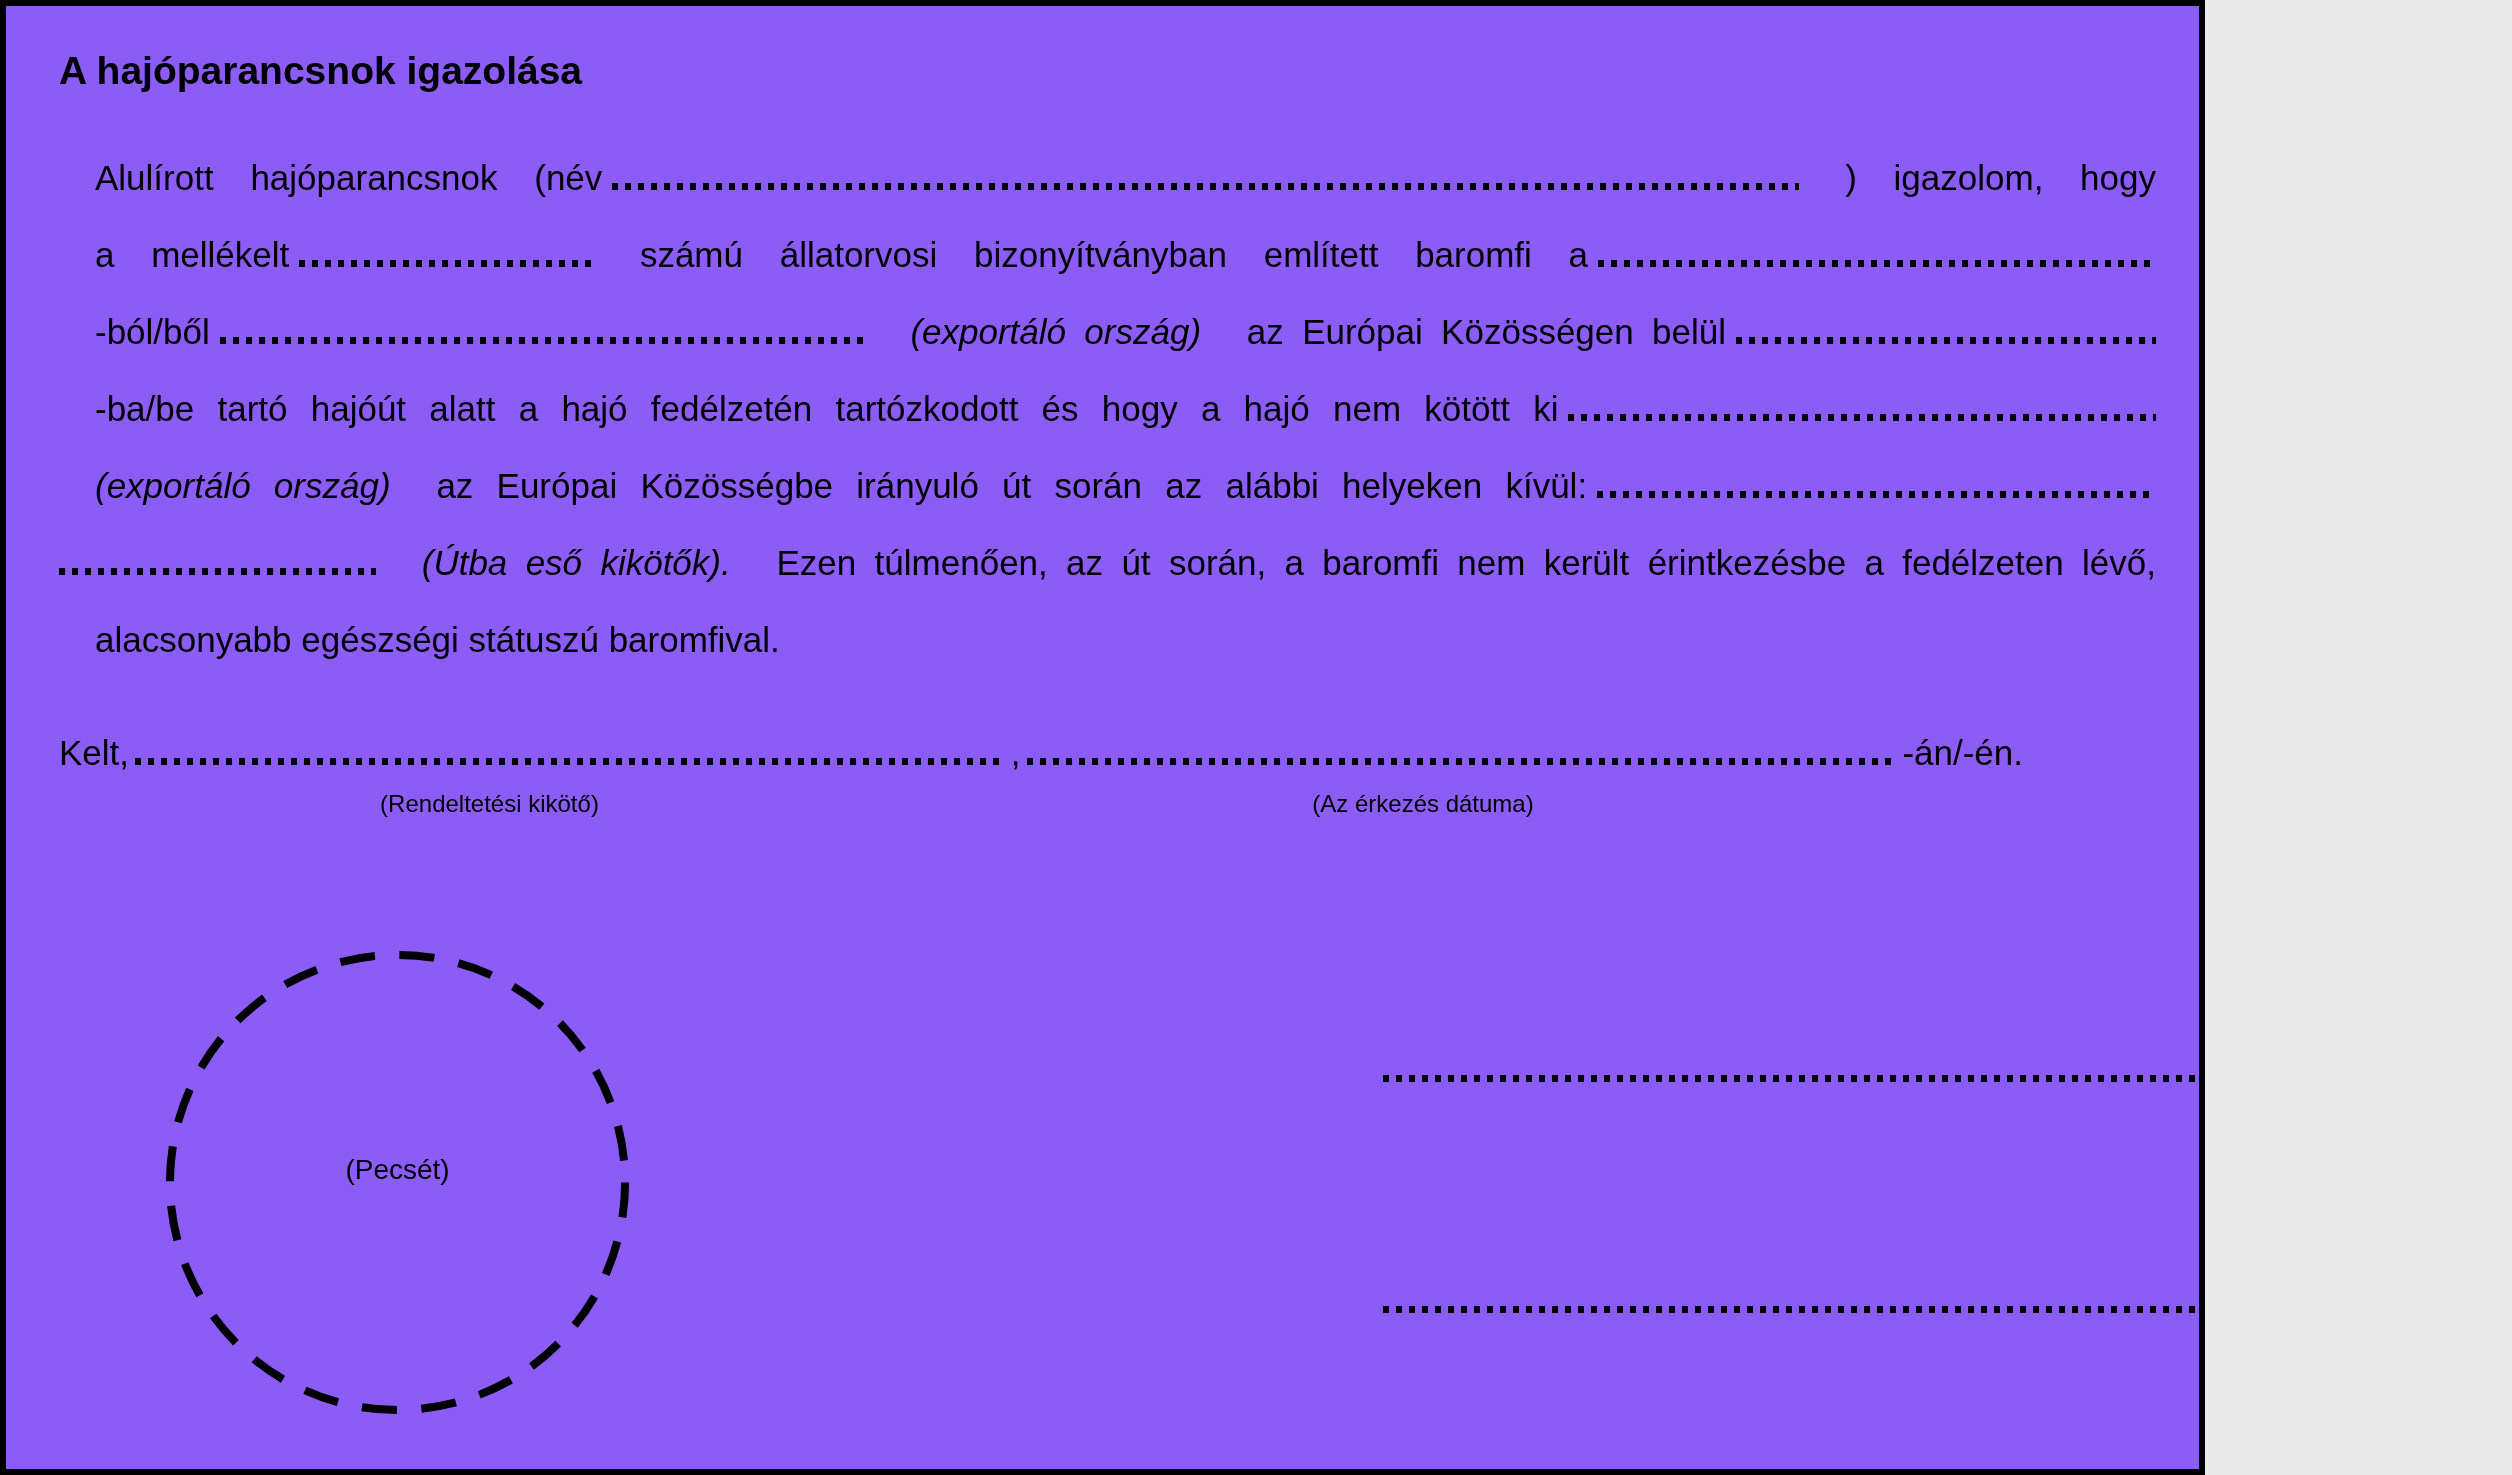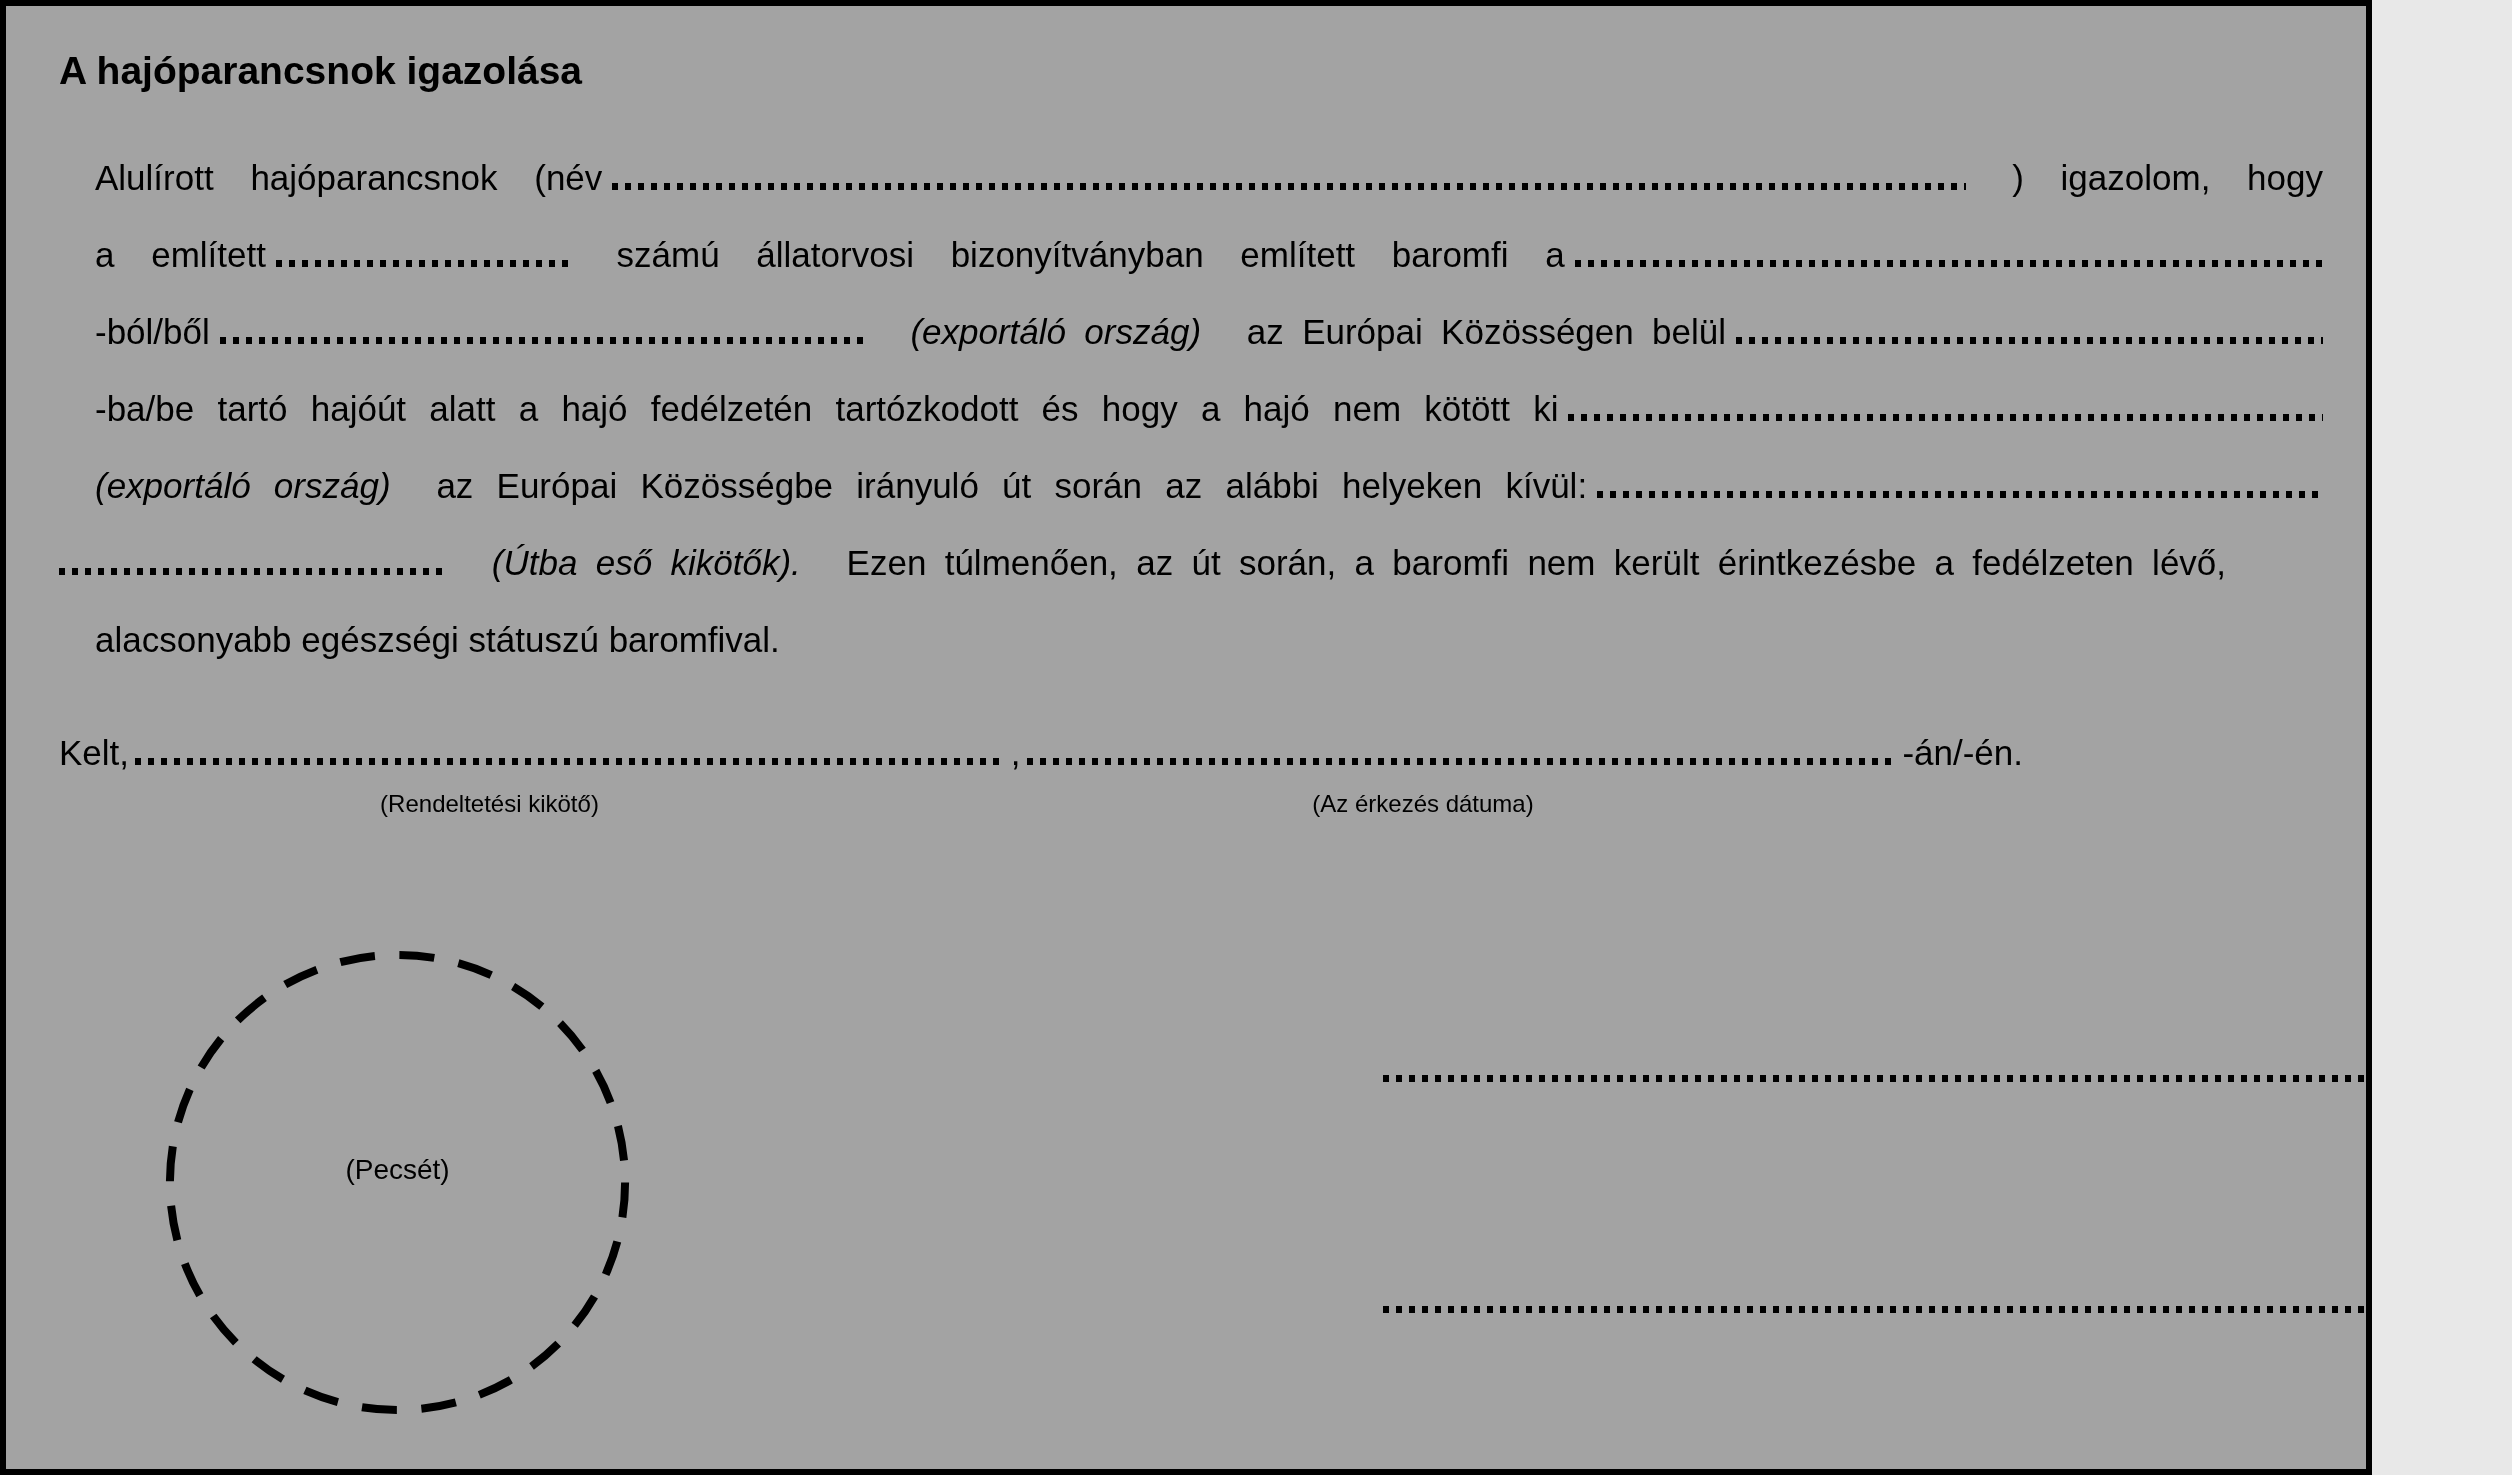--- a/index.html
+++ b/index.html
@@ -1,19 +1,19 @@
 <!DOCTYPE html>
 <html style="font-size:9.8px"><head>
 <meta charset="utf-8">
 <style>
   html,body { margin:0; padding:0; background:#e8e8e8; }
   .page {
     position:relative;
-    width:2372px; height:1475px;
-    background:#a3a3a3;
+    width:2205px; height:1475px;
+    background:#8b5cf6;
     border:6.1px solid #000000;
     box-sizing:border-box;
     font-family:"Liberation Sans", sans-serif;
     color:#000000;
     overflow:hidden;
   }
   .title {
     position:absolute; left:53px; top:45px;
     font-size:39px; font-weight:700; line-height:39px;
     white-space:nowrap;
@@ -59,21 +59,21 @@
 
   <div class="para">
 
     <div class="line wsp-wide">
       <span class="t">Alulírott hajóparancsnok (név</span>
       <span class="fill grow"></span>
       <span class="t">) igazolom, hogy</span>
     </div>
 
     <div class="line wsp-wide">
-      <span class="t">a említett</span>
+      <span class="t">a mellékelt</span>
       <span class="fill w480"></span>
       <span class="t">számú állatorvosi bizonyítványban említett baromfi a</span>
       <span class="fill grow"></span>
     </div>
 
     <div class="line wsp-sm">
       <span class="t">-ból/ből</span>
       <span class="fill w1050"></span>
       <span class="t it">(exportáló ország)</span>
       <span class="t">az Európai Közösségen belül</span>

